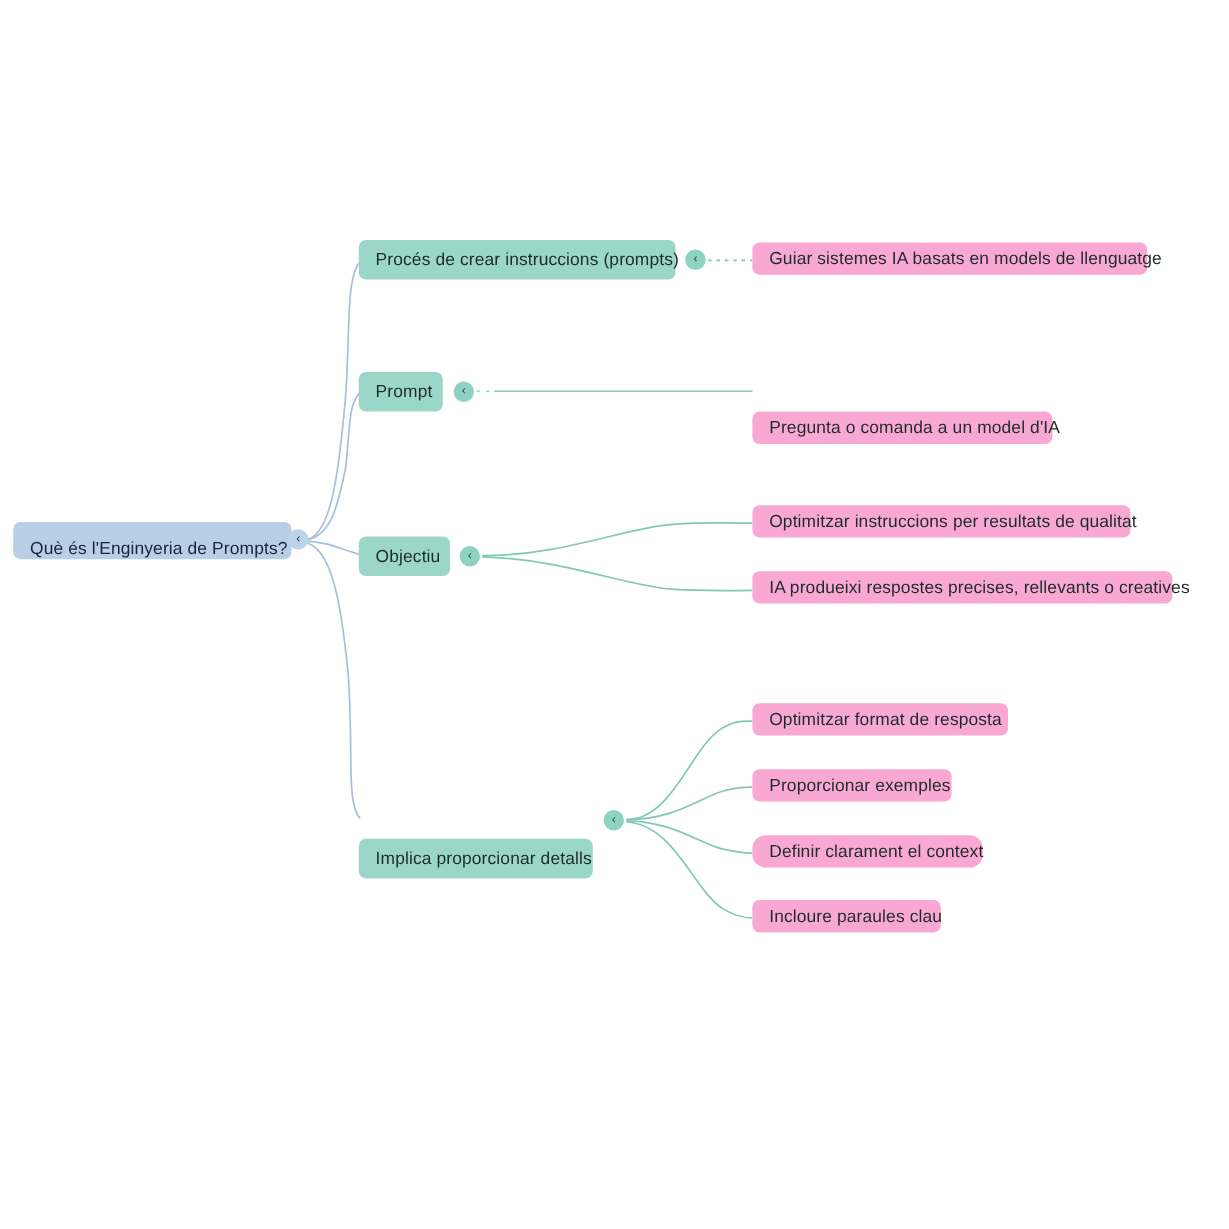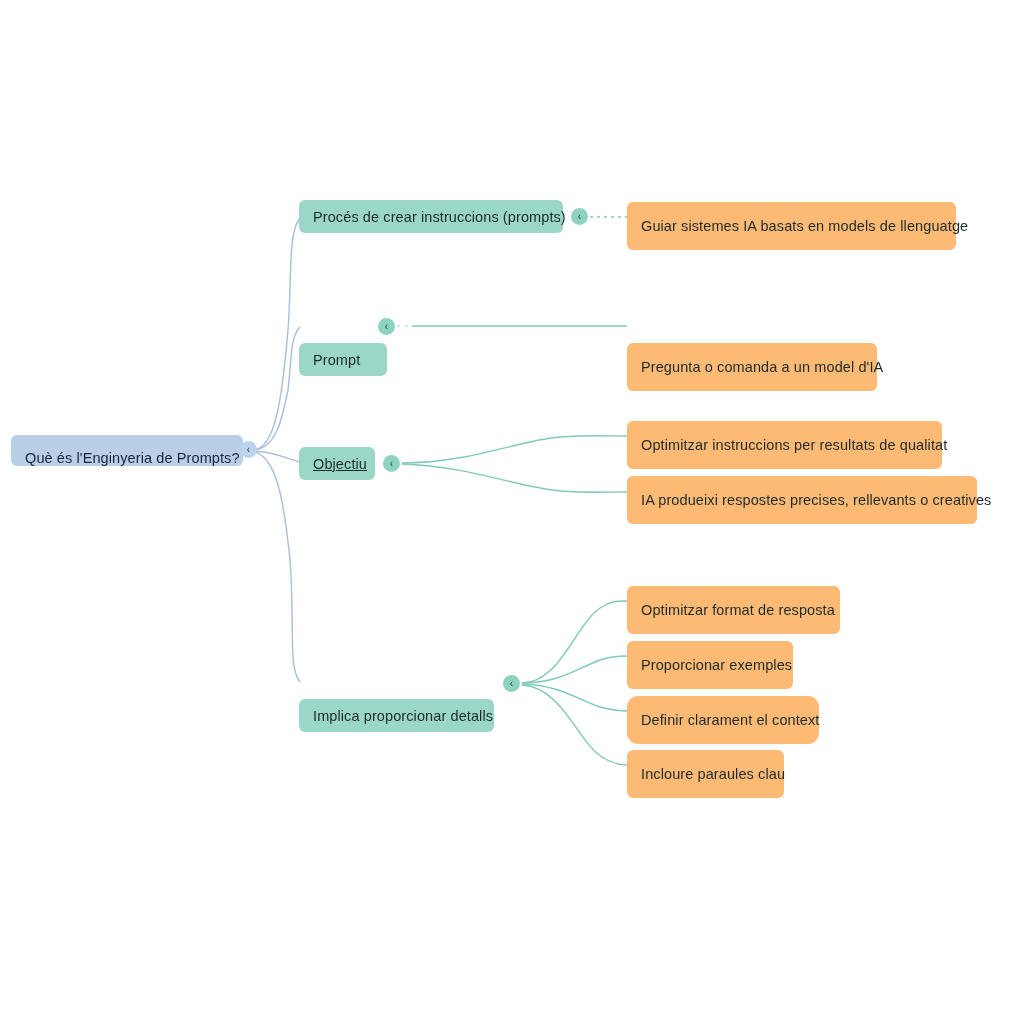--- a/index.html
+++ b/index.html
@@ -49,24 +49,24 @@
     padding: 0 14px;
     height: 31px;
   }
   .branch-node {
     background: #9bd7c9;
     font-size: 14.5px;
     padding: 0 14px;
     height: 33px;
   }
   .leaf-node {
-    background: #fdba74;
+    background: #f9a8d4;
     font-size: 14.5px;
     padding: 0 14px;
-    height: 48px;
+    height: 27px;
   }
   .toggle {
     position: absolute;
     width: 17px;
     height: 17px;
     border-radius: 50%;
     display: flex;
     align-items: center;
     justify-content: center;
     font-size: 10px;
@@ -125,31 +125,31 @@
   <div class="node branch-node" style="left:299px; top:200px; width:264px;">
     <span class="node-label">Procés de crear instruccions (prompts)</span>
   </div>
   <div class="toggle toggle-branch" style="left:571px; top:208px;">
     <span>‹</span>
   </div>
   <div class="node leaf-node" style="left:627px; top:202px; width:329px;">
     <span class="node-label">Guiar sistemes IA basats en models de llenguatge</span>
   </div>
 
-  <div class="node branch-node" style="left:299px; top:310px; width:88px;margin-top:33px;">
+  <div class="node branch-node" style="left:299px; top:310px; width:70px;">
     <span class="node-label">Prompt</span>
   </div>
   <div class="toggle toggle-branch" style="left:378px; top:318px;">
     <span>‹</span>
   </div>
   <div class="node leaf-node" style="left:627px; top:311px; width:250px;margin-top:32px;">
     <span class="node-label">Pregunta o comanda a un model d'IA</span>
   </div>
 
-  <div class="node branch-node" style="left:299px; top:447px; width:76px;text-decoration:underline;">
+  <div class="node branch-node" style="left:299px; top:447px; width:76px;">
     <span class="node-label">Objectiu</span>
   </div>
   <div class="toggle toggle-branch" style="left:383px; top:455px;">
     <span>‹</span>
   </div>
   <div class="node leaf-node" style="left:627px; top:421px; width:315px;">
     <span class="node-label">Optimitzar instruccions per resultats de qualitat</span>
   </div>
   <div class="node leaf-node" style="left:627px; top:476px; width:350px;">
     <span class="node-label">IA produeixi respostes precises, rellevants o creatives</span>

